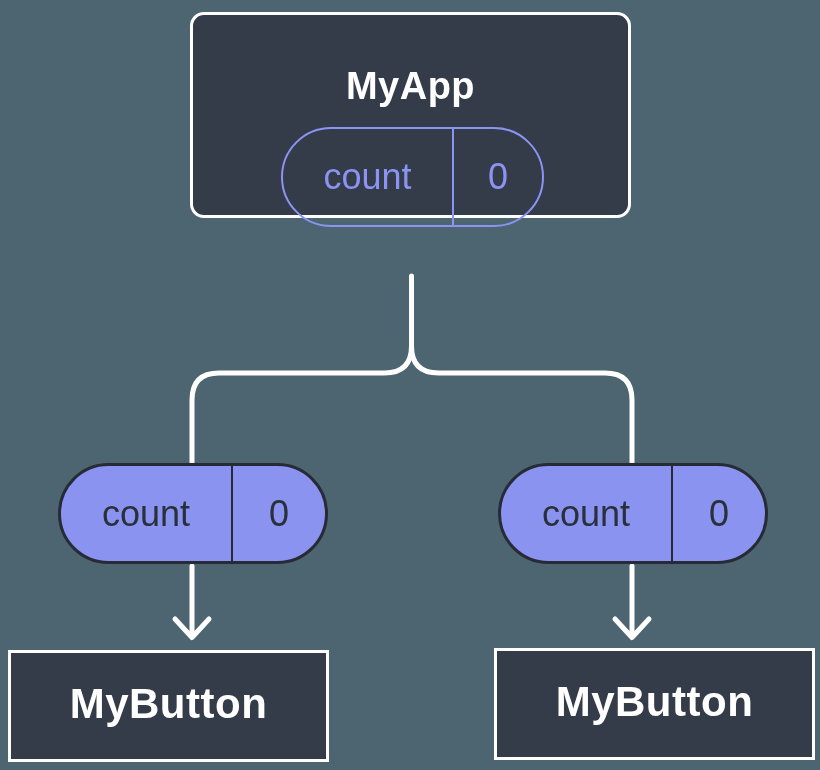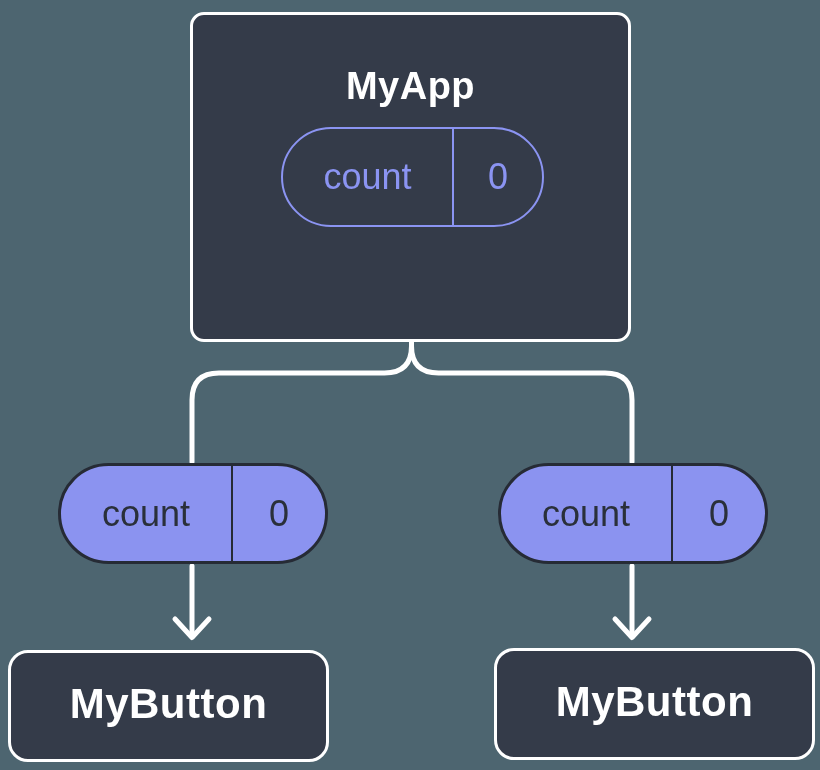--- a/index.html
+++ b/index.html
@@ -27,21 +27,21 @@
     stroke-linecap: round;
     stroke-linejoin: round;
   }
   .node {
     position: absolute;
     box-sizing: border-box;
     background: var(--node-fill, #343B49);
     border: 3px solid var(--node-border, #FFFFFF);
     border-radius: 14px;
   }
-  .root-node { left: 190px; top: 12px; width: 441px; height: 330px; }
+  .root-node { left: 190px; top: 12px; width: 441px; height: 206px; }
   .node-title {
     position: absolute;
     left: 0; right: 0;
     text-align: center;
     color: var(--title-text, #FFFFFF);
     font-weight: 600;
     letter-spacing: 0.5px;
   }
   .root-title { top: 50px; font-size: 38px; }
   .pill {
@@ -70,21 +70,21 @@
   .state-pill .pill-cell.label { border-right: 2px solid var(--accent, #8B94F2); }
   .prop-pill {
     width: 270px; height: 101px;
     background: var(--pill-fill, #8B93F0);
     border: 3px solid var(--pill-border, #262B35);
     color: var(--pill-text, #2A303A);
   }
   .prop-pill .pill-cell.label { flex: 0 0 172px; border-right: 2.5px solid var(--pill-border, #262B35); }
   .prop-pill-left  { left: 58px;  top: 463px; }
   .prop-pill-right { left: 498px; top: 463px; }
-  .child-node { width: 321px; height: 112px; border-radius: 20px; }
+  .child-node { width: 321px; height: 112px; border-radius: 0; }
   .child-node-left  { left: 8px;   top: 650px; }
   .child-node-right { left: 494px; top: 648px; }
   .child-title {
     top: 50%;
     transform: translateY(-54%);
     font-size: 42px;
   }
 </style>
 </head>
 <body>

